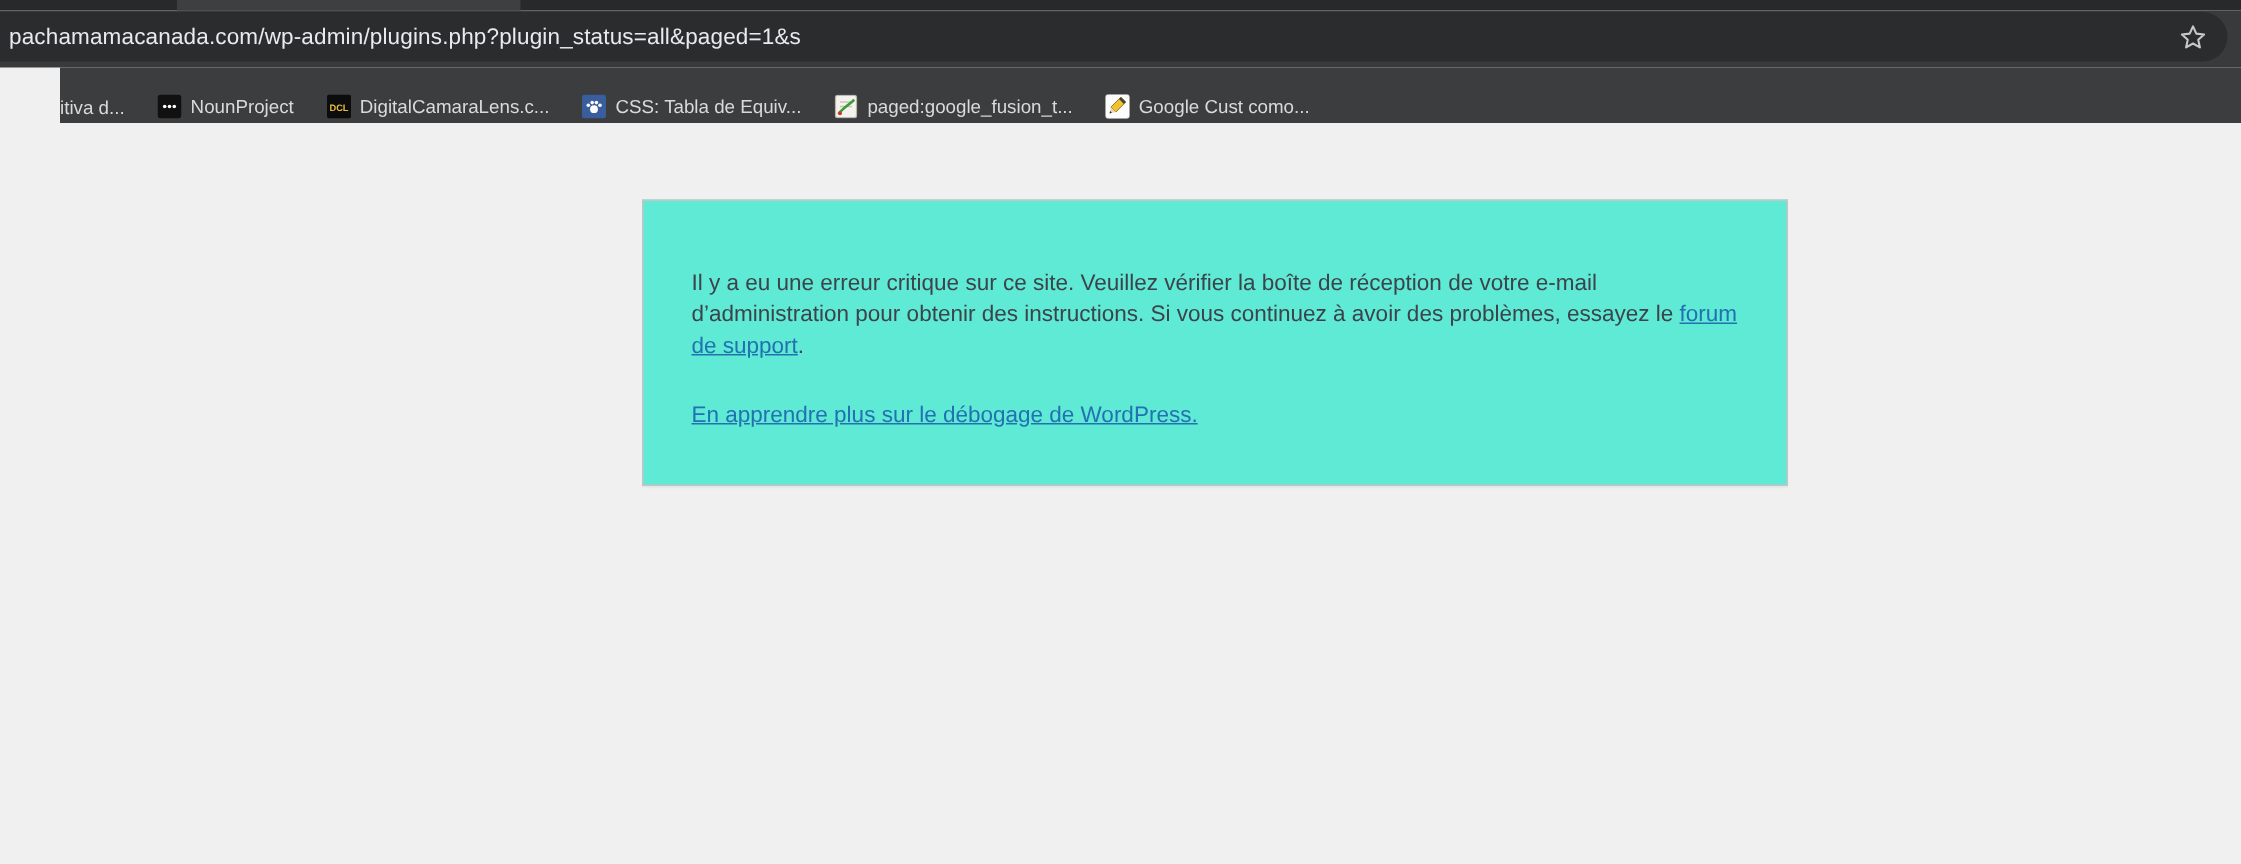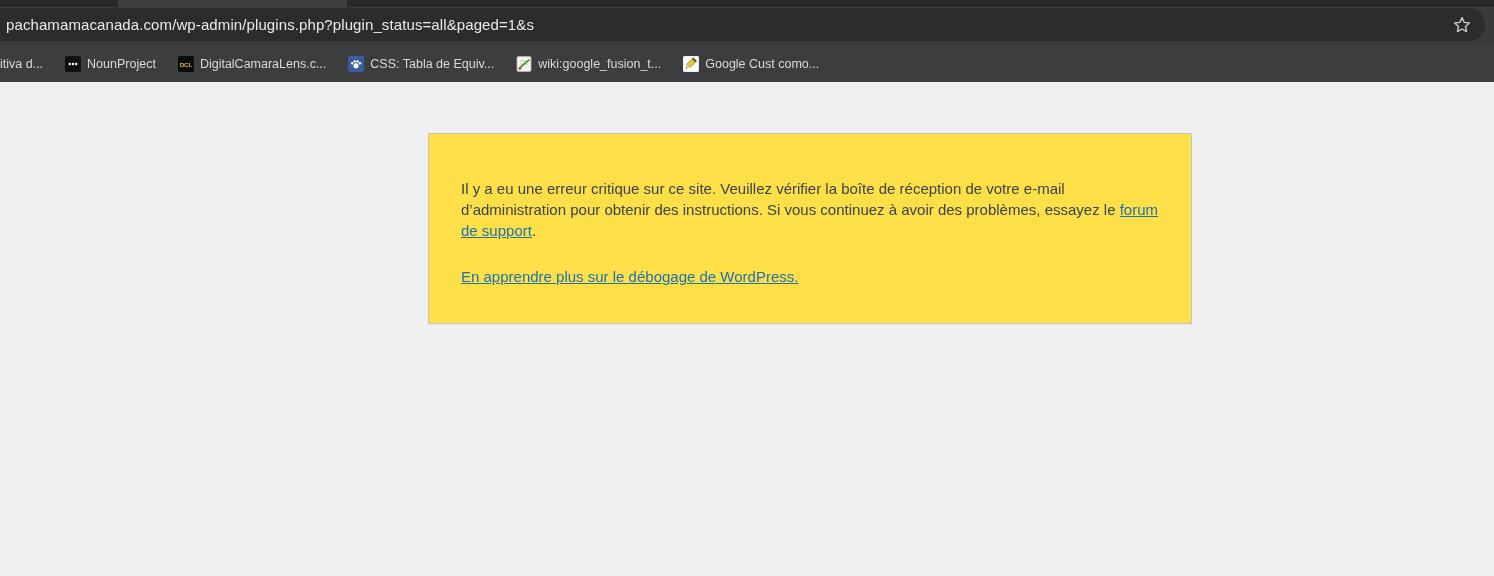--- a/index.html
+++ b/index.html
@@ -17,39 +17,39 @@
     display: flex; align-items: center;
   }
   .url-text {
     padding-left: 28px; font-size: 15px; color: #e8eaed; letter-spacing: 0.1px;
     white-space: nowrap;
   }
   .star-wrap { position: absolute; right: 13px; top: 0; height: 33px; display: flex; align-items: center; }
   .star-wrap svg { display: block; }
 
   .bookmarks {
-    height: 37px; background: #3c3d3f; display: flex; align-items: center;
-    overflow: hidden; white-space: nowrap;
+    height: 37px; background: #3c3d3f; display: flex; align-items: flex-end;
+    overflow: hidden; white-space: nowrap; margin-left: 40px;
   }
   .bm {
     display: inline-flex; align-items: center; gap: 6px;
     padding: 3px 10px; margin-right: 2px; border-radius: 6px; cursor: pointer;
     flex: 0 0 auto;
   }
   .bm:first-child { margin-left: -10px; }
   .bm-label { font-size: 12.5px; color: #d9dadb; }
   .fav { width: 16px; height: 16px; flex: 0 0 16px; }
   .fav:empty { display: none; }
   .fav svg { display: block; }
 
   
   .page { position: relative; height: 494px; background: var(--page_bg, #f0f0f1); }
   .wp-die-box {
     position: absolute; left: 428px; top: 51px; width: 764px; min-height: 164px;
-    background: #fde047; border: 1px solid var(--box_border, #c3c4c7);
+    background: #5eead4; border: 1px solid var(--box_border, #c3c4c7);
     box-shadow: 0 1px 1px rgba(0,0,0,0.04);
     padding: 44px 32px 36px 32px;
     font-size: 15px; line-height: 21px; color: var(--text, #3c434a);
   }
   .wp-die-box p { margin: 0; }
   .wp-die-box .p1 { margin-bottom: 25px; }
   .wp-link { color: var(--link, #2271b1); text-decoration: underline; cursor: pointer; }
 </style>
 </head>
 <body>
@@ -114,21 +114,21 @@
   <div class="bm">
     <span class="fav">
         <svg width="16" height="16">
           <rect x="1" y="0.5" width="14" height="15" rx="1.5" fill="#f4f2ec" stroke="#b9b6ad" stroke-width="0.8"></rect>
           <line x1="4" y1="5" x2="12" y2="5" stroke="#c8c4b8" stroke-width="1"></line>
           <line x1="4" y1="8" x2="12" y2="8" stroke="#c8c4b8" stroke-width="1"></line>
           <path d="M3 13 C6 9 10 7 13.5 3.5" stroke="#3e9b36" stroke-width="1.7" fill="none"></path>
           <circle cx="4" cy="12.5" r="1.3" fill="#c23a2b"></circle>
         </svg>
       </span>
-    <span class="bm-label">wiki:google_fusion_t...</span>
+    <span class="bm-label">paged:google_fusion_t...</span>
   </div>
 
 
   <div class="bm">
     <span class="fav">
         <svg width="16" height="16">
           <rect width="16" height="16" rx="2" fill="#fdfdfd" stroke="#d9d9d9" stroke-width="0.7"></rect>
           <g transform="rotate(45 8 8)">
             <rect x="5.2" y="2" width="4.6" height="9.4" fill="#f2c230" stroke="#8a7410" stroke-width="0.6"></rect>
             <rect x="5.2" y="2" width="4.6" height="1.8" fill="#444"></rect>

